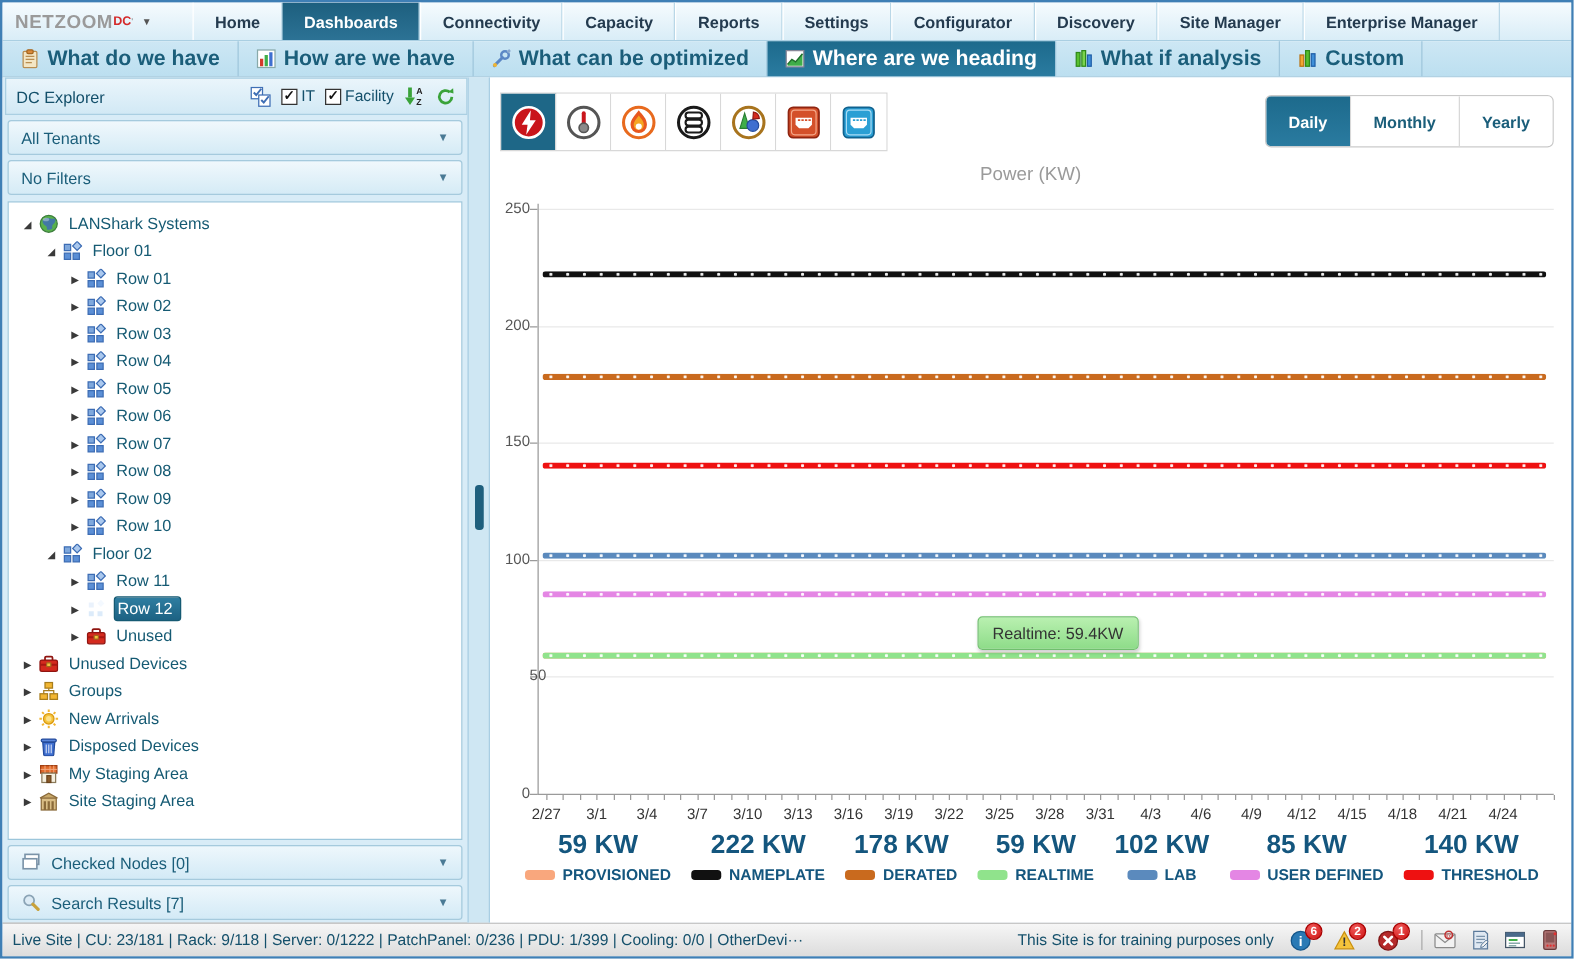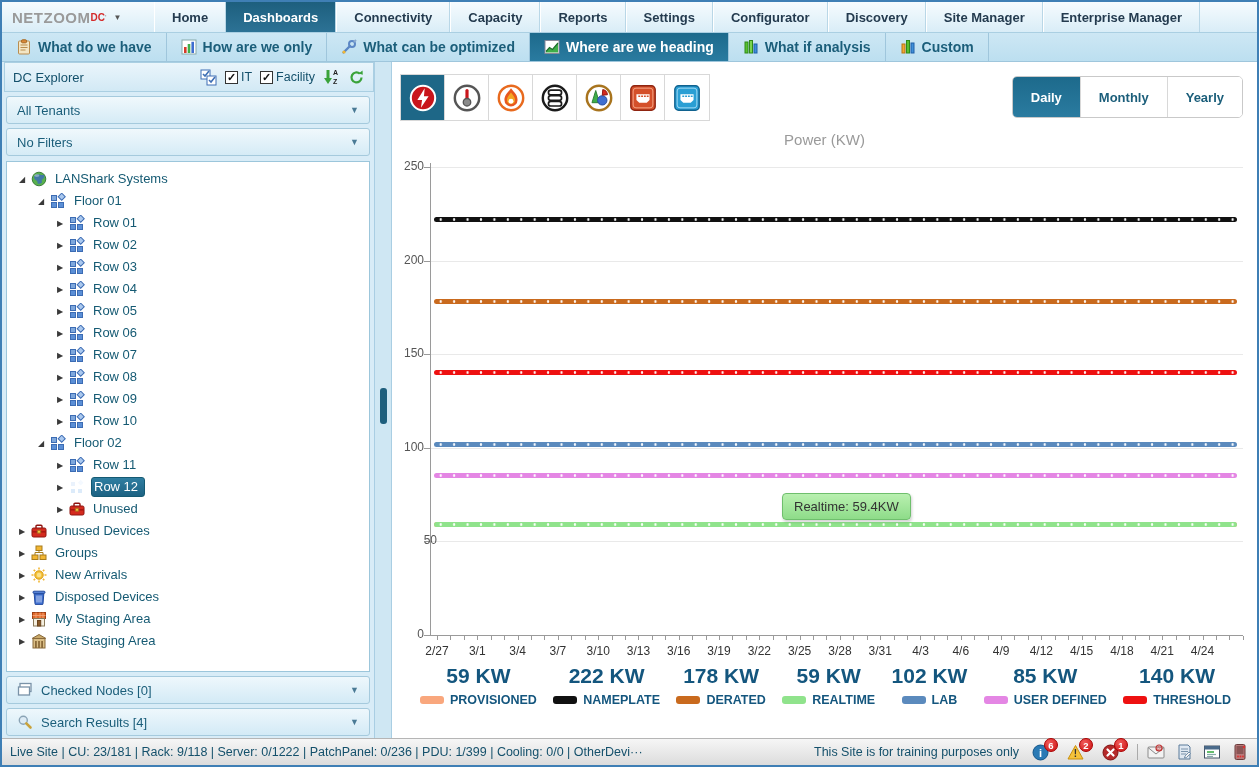--- a/index.html
+++ b/index.html
@@ -11,21 +11,21 @@
   .logo { display:flex; align-items:center; padding:0 14px 0 10px; width:152px; }
   .logo .g { color:#9a9a9a; font-weight:bold; font-size:15px; letter-spacing:.5px; }
   .logo .r { color:#d42a2a; font-weight:bold; font-size:10px; }
   .logo .m { color:#888; font-size:8px; vertical-align:top; }
   .logo .caret { color:#555; font-size:8px; margin-left:7px; }
   .nav-tab { display:flex; align-items:center; padding:0 17px; font-size:13px; font-weight:bold; color:#243b4f; border-right:1px solid #b9d7e7; border-left:1px solid #fff; cursor:pointer; }
   .nav-tab.active { background:linear-gradient(#1d5f7e,#2c7295); color:#fff; border-left:none; }
 
   
   .dashtabs { height:29px; display:flex; align-items:stretch; background:linear-gradient(#cde7f4,#bcdff0); border-bottom:1px solid #9fc6dc; flex:0 0 29px; }
-  .dash-tab { display:flex; align-items:center; gap:6px; padding:0 14px; font-size:14px; font-weight:bold; color:#1b5e7a; border-right:1px solid #9fc6dc; cursor:pointer; }
+  .dash-tab { display:flex; align-items:center; gap:6px; padding:0 14px; font-size:17px; font-weight:bold; color:#1b5e7a; border-right:1px solid #9fc6dc; cursor:pointer; }
   .dash-tab.active { background:linear-gradient(#1d6a8c,#2a7ba0); color:#fff; }
   .dash-tab svg { width:16px; height:16px; }
 
   
   .body { flex:1 1 auto; display:flex; background:#d8ecf7; min-height:0; }
 
   
   .sidebar { width:372px; flex:0 0 372px; display:flex; flex-direction:column; background:#d8ecf7; padding:0 0 2px 2px; min-height:0; }
   .dc-header { height:30px; flex:0 0 30px; display:flex; align-items:center; gap:8px; background:linear-gradient(#eaf5fb,#d2e9f5); border:1px solid #aacfe2; padding:0 8px; font-size:13px; color:#14506b; }
   .dc-header .title { flex:1; }
@@ -131,21 +131,21 @@
       </div>
       <div class="dash-tab">
         <span style="display: inline-flex;">
           <svg viewBox="0 0 16 16">
             <rect x="1" y="1" width="14" height="14" fill="#fff" stroke="#8aa"></rect>
             <rect x="3" y="8" width="2.6" height="6" fill="#d43a2a"></rect>
             <rect x="6.7" y="5" width="2.6" height="9" fill="#3fae49"></rect>
             <rect x="10.4" y="2.8" width="2.6" height="11.2" fill="#3f6fd0"></rect>
           </svg>
         </span>
-        <span>How are we only</span>
+        <span>How are we have</span>
       </div>
       <div class="dash-tab">
         <span style="display: inline-flex;">
           <svg viewBox="0 0 16 16">
             <path d="M2.5,13.5 L9,7" stroke="#5b87c5" stroke-width="2.4" stroke-linecap="round"></path>
             <circle cx="11" cy="5" r="3" fill="none" stroke="#5b87c5" stroke-width="2"></circle>
             <path d="M13,3 L15,1" stroke="#8aa9cf" stroke-width="2"></path>
             <circle cx="3" cy="13" r="1.6" fill="#f2b632"></circle>
           </svg>
         </span>
@@ -506,21 +506,21 @@
         <span class="lbl">Checked Nodes [0]</span>
         <span class="chev">▼</span>
       </div>
       <div class="acc-bar">
         <span class="hicon">
           <svg width="16" height="16" viewBox="0 0 16 16">
               <circle cx="6.3" cy="6.3" r="4" fill="#dcebf5" stroke="#8aa3b5" stroke-width="1.4"></circle>
               <path d="M9.3,9.3 L13.5,13.5" stroke="#c9a23b" stroke-width="2.6" stroke-linecap="round"></path>
             </svg>
         </span>
-        <span class="lbl">Search Results [4]</span>
+        <span class="lbl">Search Results [7]</span>
         <span class="chev">▼</span>
       </div>
     </div>
 
     <div class="splitter">
       <div class="handle"></div>
     </div>
 
     <div class="main">
       <div class="metric-bar" id="metric-bar">

